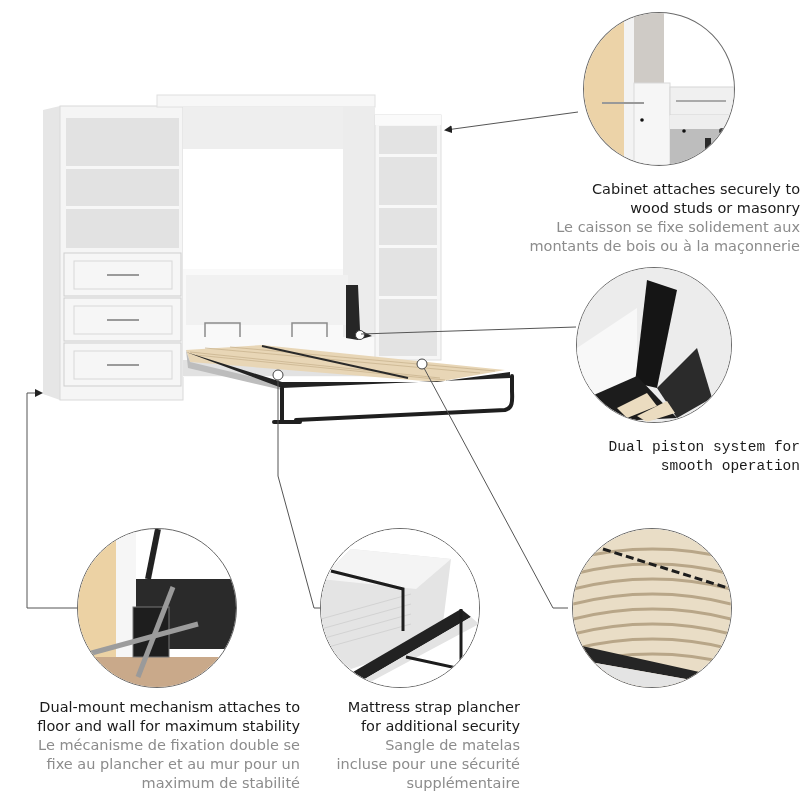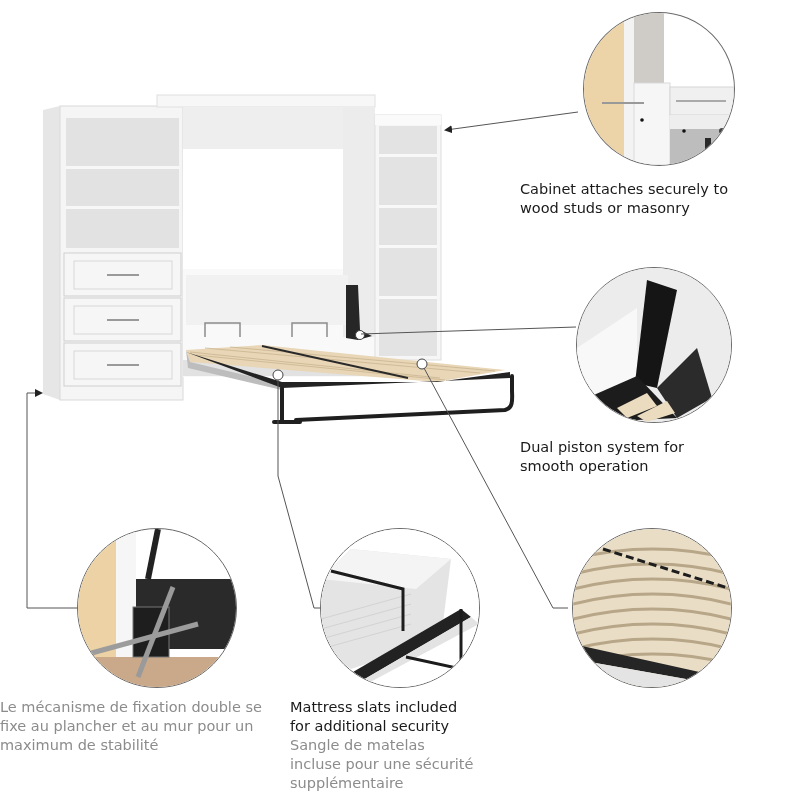--- a/index.html
+++ b/index.html
@@ -1,18 +1,18 @@
 <!DOCTYPE html>
 <html><head>
 <meta charset="utf-8">
 <style>
   html, body { margin: 0; padding: 0; background: #ffffff; }
   body { width: 800px; height: 800px; position: relative; overflow: hidden; font-family: "DejaVu Sans", sans-serif; }
   .abs { position: absolute; }
-  .caption { position: absolute; text-align: left; line-height: 19px; }
+  .caption { position: absolute; text-align: right; line-height: 19px; }
   .caption .en { color: #1a1a1a; font-size: 14.5px; display: block; white-space: pre-line; }
   .caption .fr { color: #8c8c8c; font-size: 14.5px; display: block; white-space: pre-line; }
   .circle { position: absolute; border-radius: 50%; border: 1.4px solid #6a6a6a; overflow: hidden; background: #fff; }
   svg.lines { position: absolute; left: 0; top: 0; }
 </style>
 </head>
 <body>
 
 <svg class="abs" style="left:0;top:0" width="800" height="800" viewBox="0 0 800 800">
 
@@ -172,35 +172,39 @@
     </g>
     <line x1="30" y1="20" x2="158" y2="60" stroke="#1d1d1d" stroke-width="3" stroke-dasharray="8,4"></line>
     <polygon points="0,115 158,150 158,158 0,130" fill="#252525"></polygon>
     <polygon points="0,130 158,158 0,158" fill="#e4e4e4"></polygon>
   </svg>
 </div>
 
 <div class="caption" style="left:520px;top:180px;width:280px;">
   <span class="en">Cabinet attaches securely to
 wood studs or masonry</span>
-</div>
-
-<div class="caption" style="left:520px;top:438px;width:280px;">
+  <span class="fr">Le caisson se fixe solidement aux
+montants de bois ou à la maçonnerie</span>
+</div>
+
+<div class="caption" style="left:520px;top:438px;width:280px;font-family:Liberation Mono, monospace;">
   <span class="en">Dual piston system for
 smooth operation</span>
 </div>
 
 <div class="caption" style="left:0px;top:698px;width:300px;">
+  <span class="en">Dual-mount mechanism attaches to
+floor and wall for maximum stability</span>
   <span class="fr">Le mécanisme de fixation double se
 fixe au plancher et au mur pour un
 maximum de stabilité</span>
 </div>
 
 <div class="caption" style="left:290px;top:698px;width:230px;">
-  <span class="en">Mattress slats included
+  <span class="en">Mattress strap plancher
 for additional security</span>
   <span class="fr">Sangle de matelas
 incluse pour une sécurité
 supplémentaire</span>
 </div>
 
 <div class="caption" style="left:520px;top:698px;width:280px;">
 </div>
 
 </body></html>

